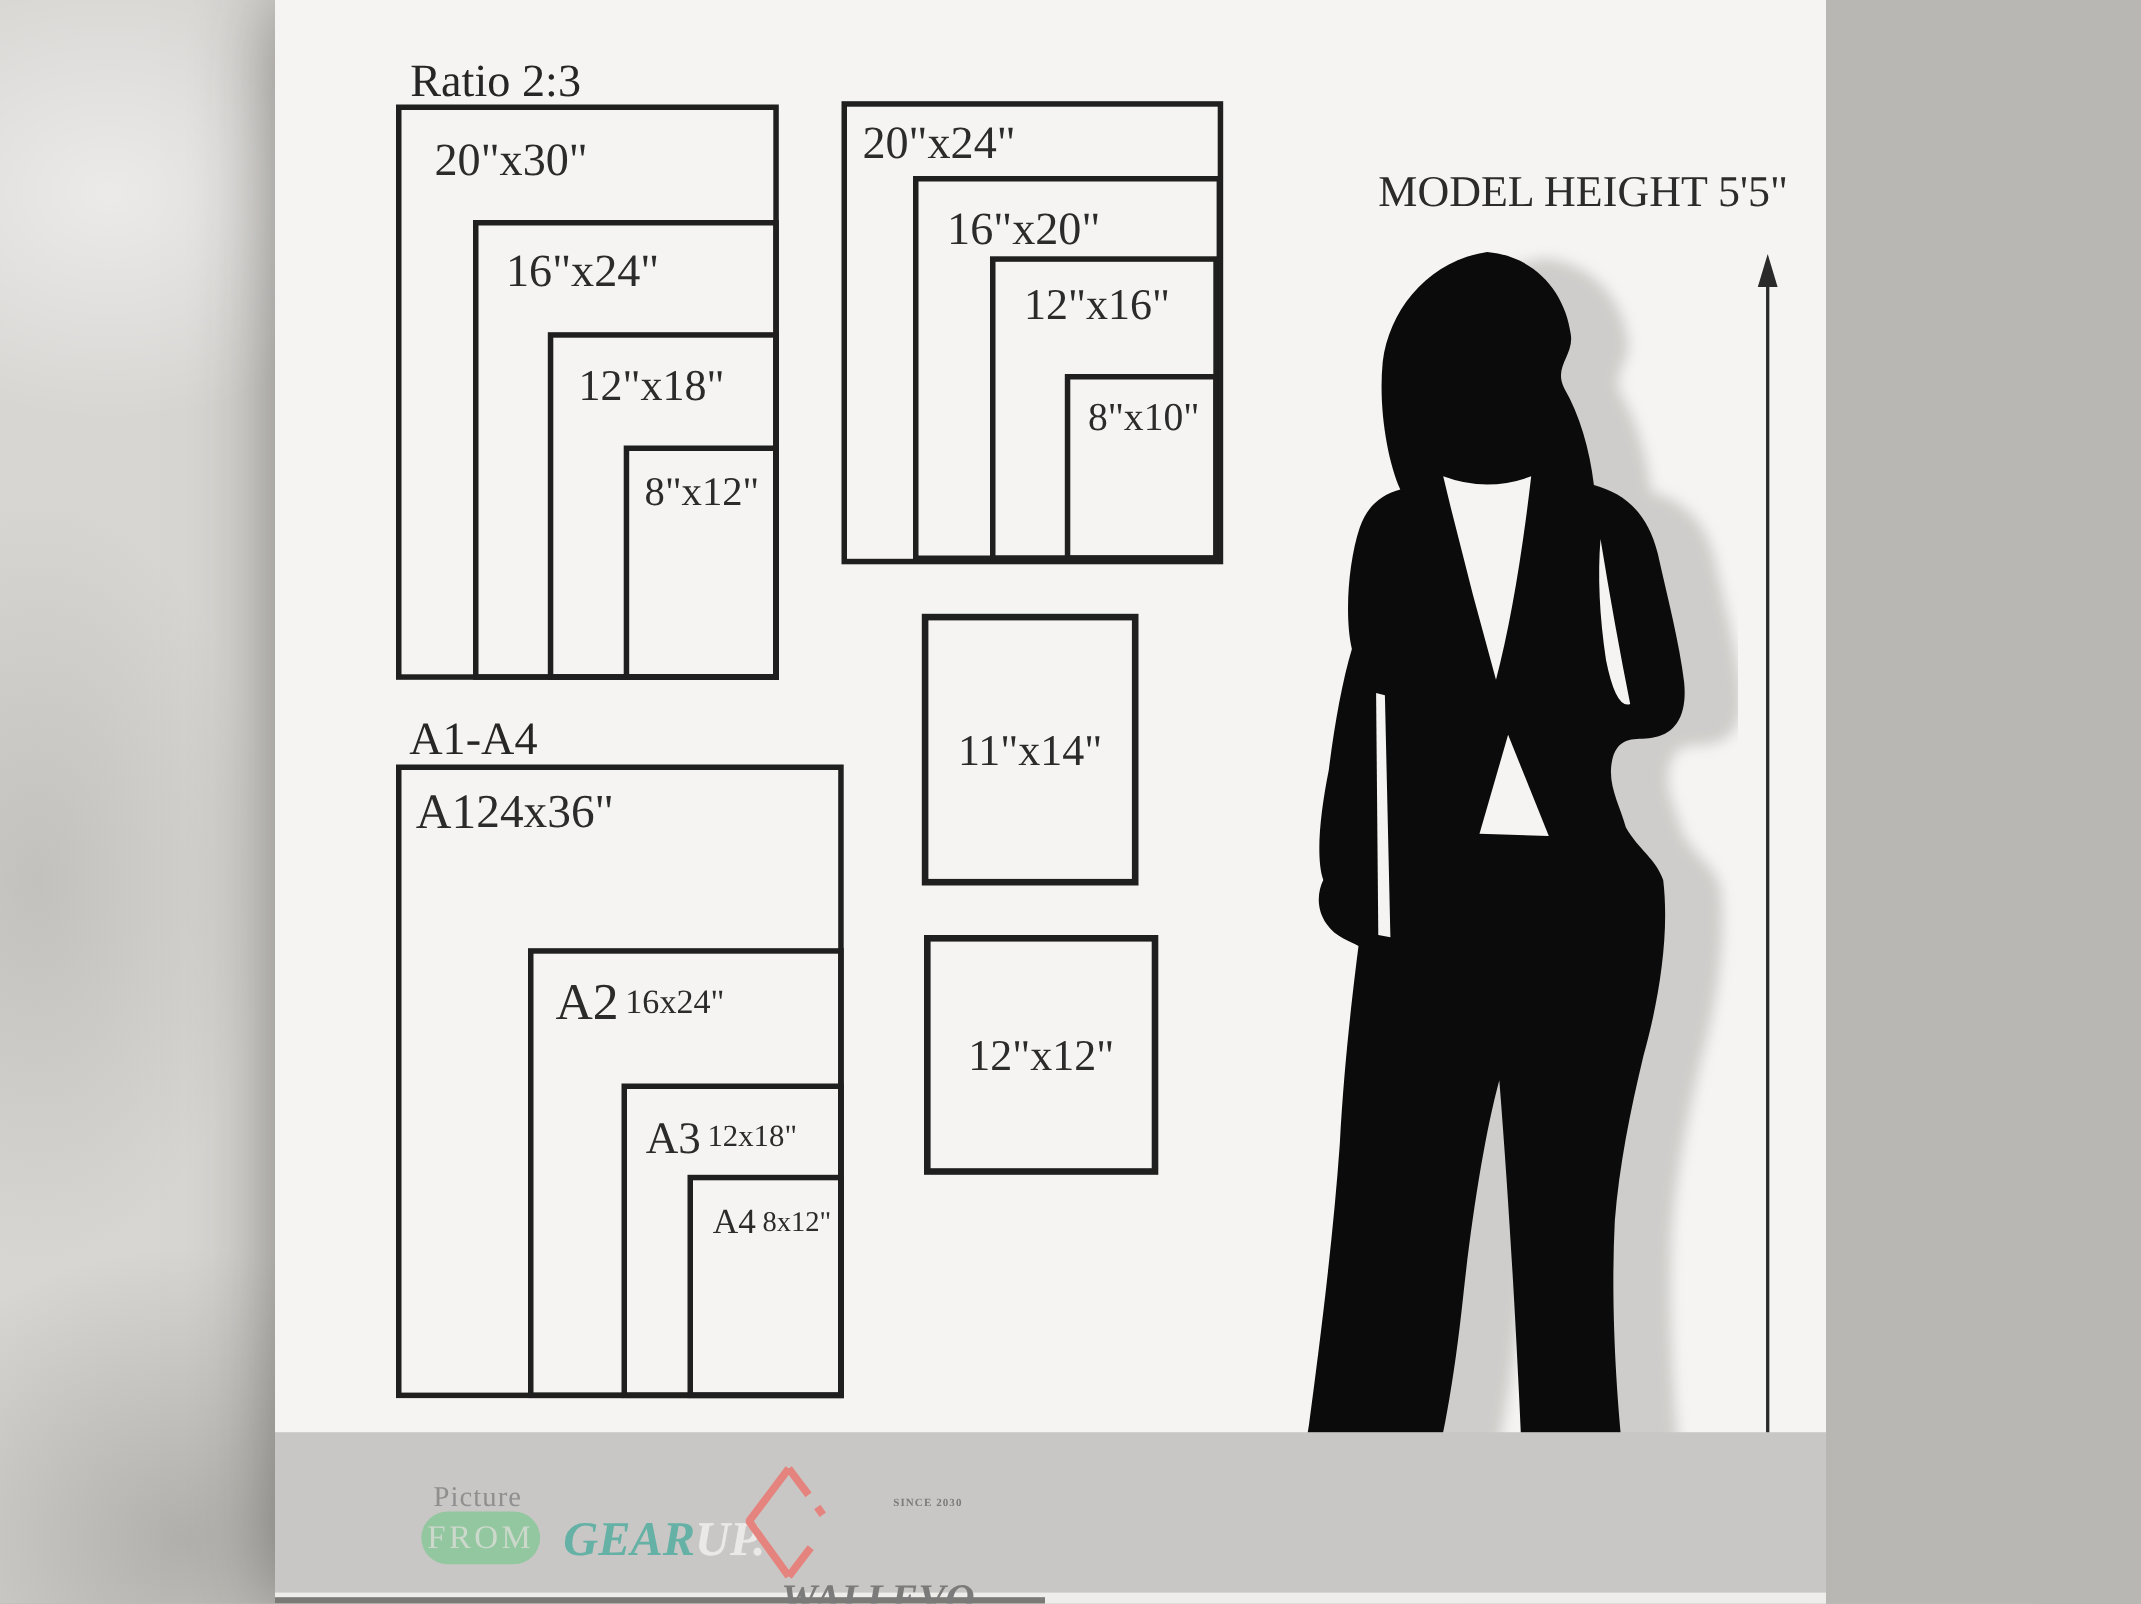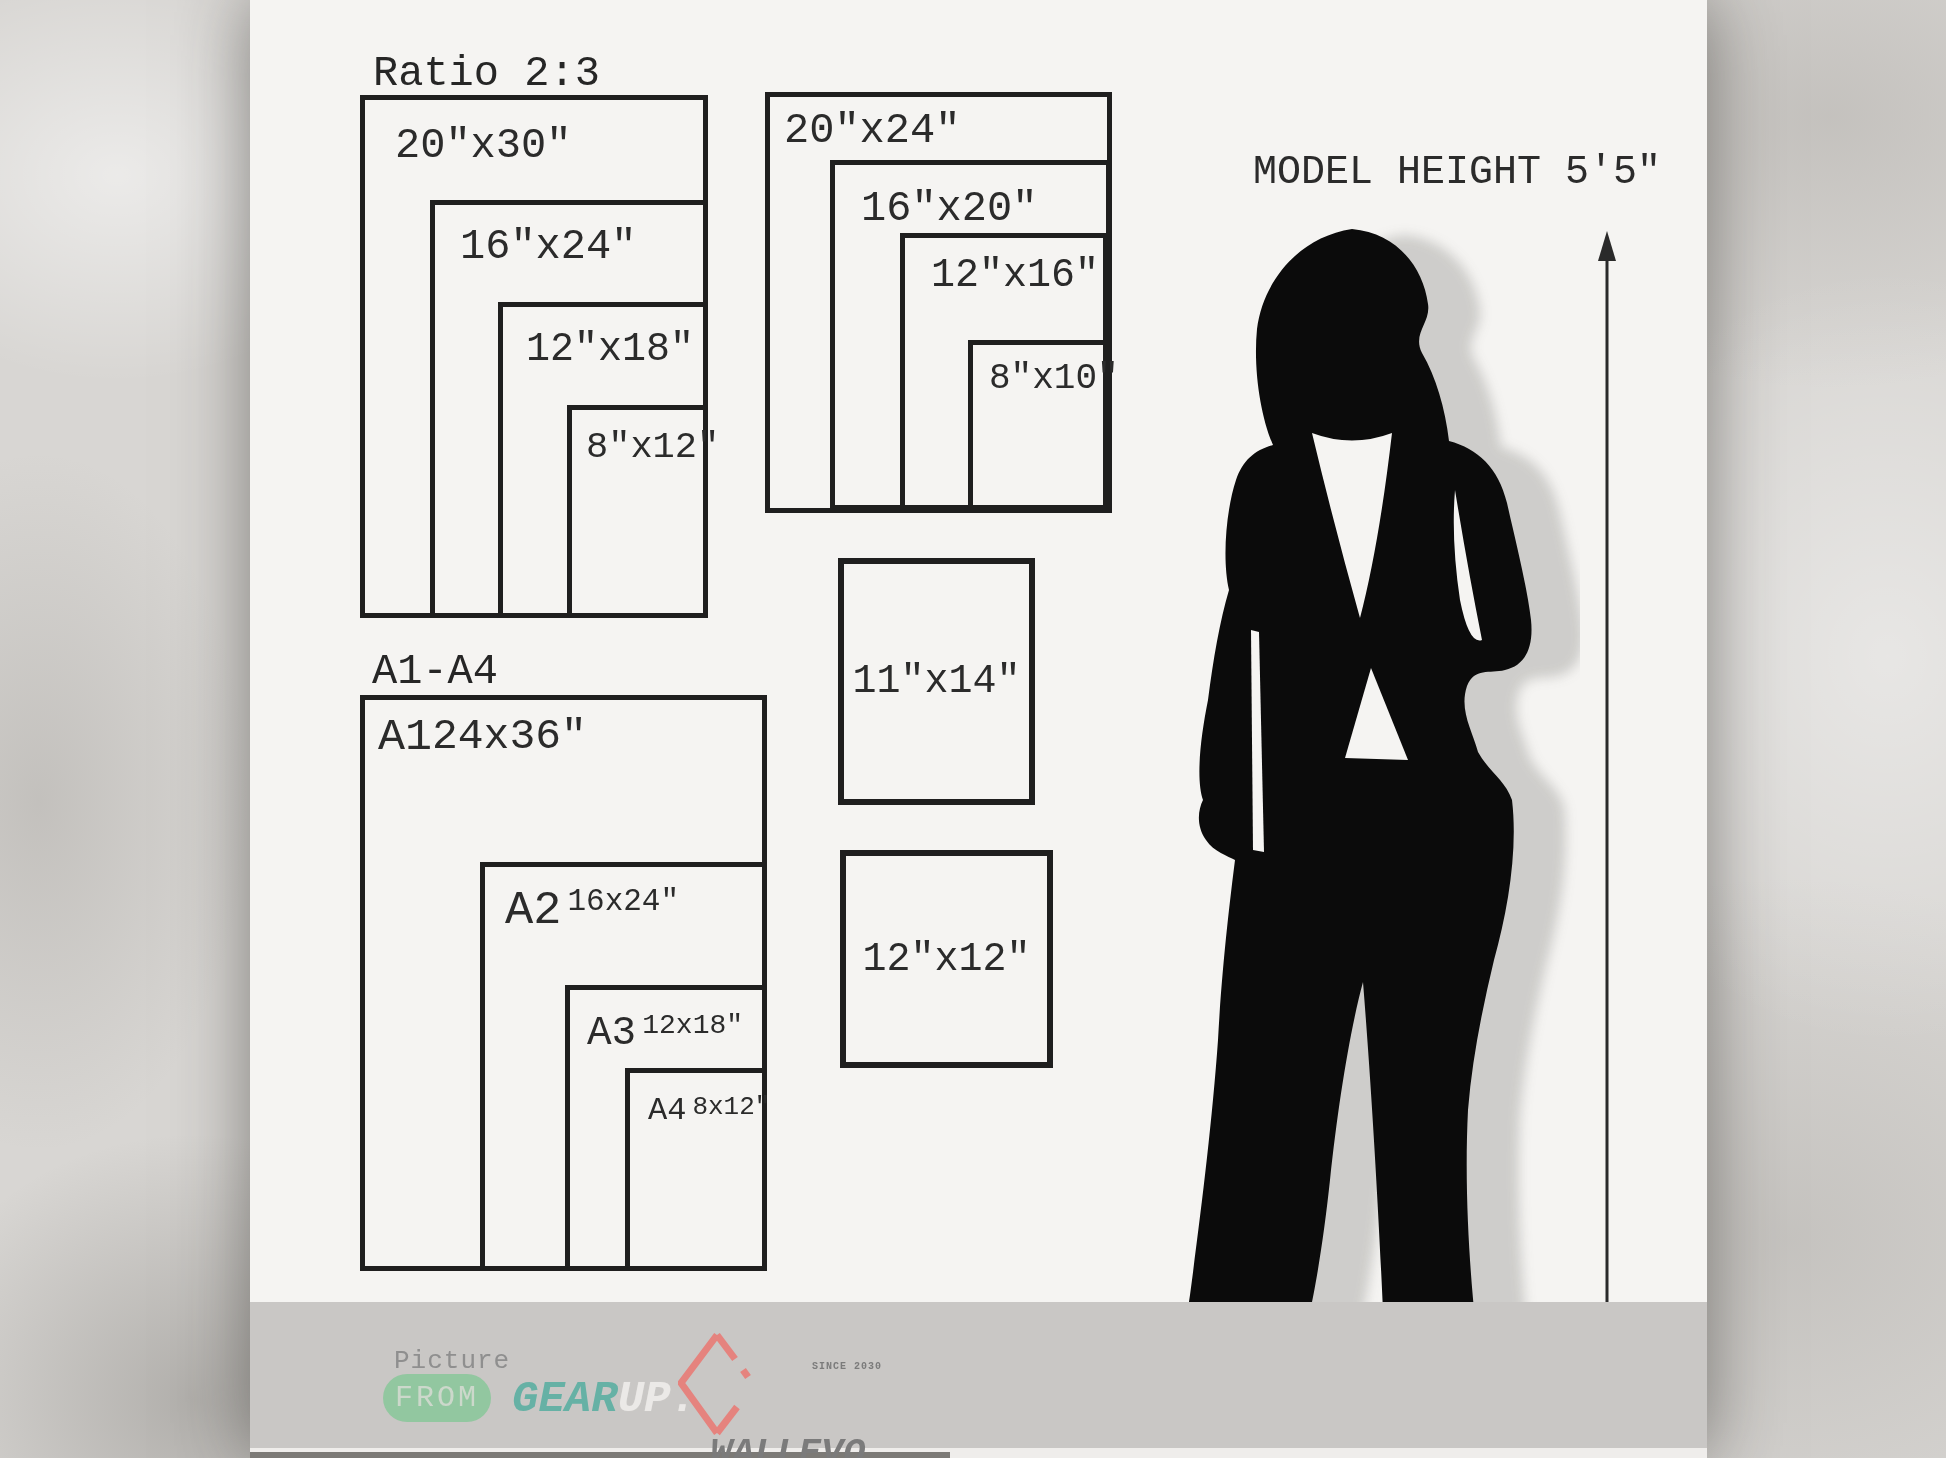--- a/index.html
+++ b/index.html
@@ -1,34 +1,34 @@
 <!DOCTYPE html>
 <html><head>
 <meta charset="utf-8">
 <style>
   html,body{margin:0;padding:0;background:#b9b7b4;}
-  .canvas{position:relative;width:1946px;height:1458px;overflow:hidden;
-    font-family:Liberation Mono, monospace;
+  .canvas{position:relative;width:1660px;height:1458px;overflow:hidden;
+    font-family:Liberation Serif, serif;
     background-color:#d8d6d3;
     background-image:
       radial-gradient(ellipse 420px 320px at 6% 12%, rgba(255,255,255,.50), transparent 65%),
       radial-gradient(ellipse 300px 500px at 2% 55%, rgba(110,106,100,.20), transparent 70%),
       radial-gradient(ellipse 420px 380px at 10% 96%, rgba(90,87,82,.30), transparent 70%),
       radial-gradient(ellipse 600px 420px at 94% 8%, rgba(125,120,114,.22), transparent 65%),
       radial-gradient(ellipse 520px 600px at 97% 45%, rgba(255,255,255,.40), transparent 65%),
       radial-gradient(ellipse 640px 520px at 92% 85%, rgba(112,108,102,.18), transparent 70%);
   }
   .panel{position:absolute;left:250px;top:0;width:1457px;height:1458px;
     background:#f5f4f2;box-shadow:0 0 70px rgba(35,33,30,.5);}
   .group-title{position:absolute;color:#262626;font-size:42px;font-weight:400;}
   .size-box{position:absolute;border:5px solid #1f1f1f;box-sizing:border-box;}
   .size-box .size-label{display:inline-block;color:#2b2b2b;font-size:42px;white-space:nowrap;}
   .size-box.centered{display:flex;align-items:center;justify-content:center;}
   .size-box.centered .size-label{padding:0;}
-  .a-label{position:absolute;display:flex;align-items:flex-start;white-space:nowrap;color:#2b2b2b;}
+  .a-label{position:absolute;display:flex;align-items:center;white-space:nowrap;color:#2b2b2b;}
   .a-code{font-weight:400;}
   .a-size{margin-left:6px;}
   .right-title{position:absolute;left:1253px;top:40px;font-size:52px;color:#2b2b2b;letter-spacing:1px;}
   .right-sub{position:absolute;left:1253px;top:150px;font-size:40px;color:#2b2b2b;letter-spacing:0px;}
   .footer-bar{position:absolute;left:250px;top:1302px;width:1457px;height:146px;background:#c9c7c5;}
   .footer-white{position:absolute;left:250px;top:1448px;width:1457px;height:10px;background:#efedeb;}
   .footer-darkedge{position:absolute;left:250px;top:1452px;width:700px;height:6px;background:#55534f;opacity:.75;}
   .picture-label{position:absolute;left:394px;top:1346px;font-size:26px;color:#8f8f8f;letter-spacing:1px;}
   .from-pill{position:absolute;left:383px;top:1374px;width:108px;height:48px;border-radius:26px;
     display:flex;align-items:center;justify-content:center;}

